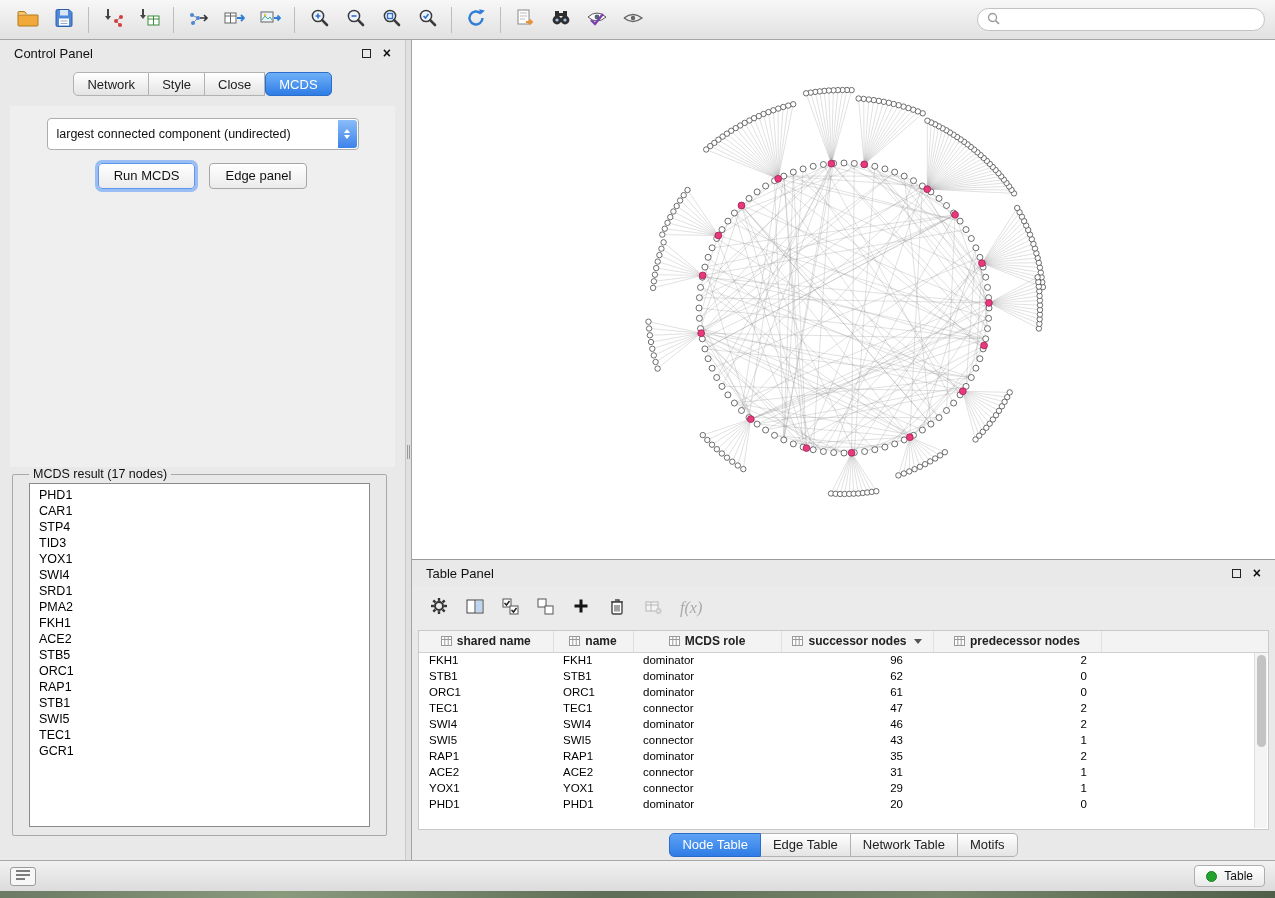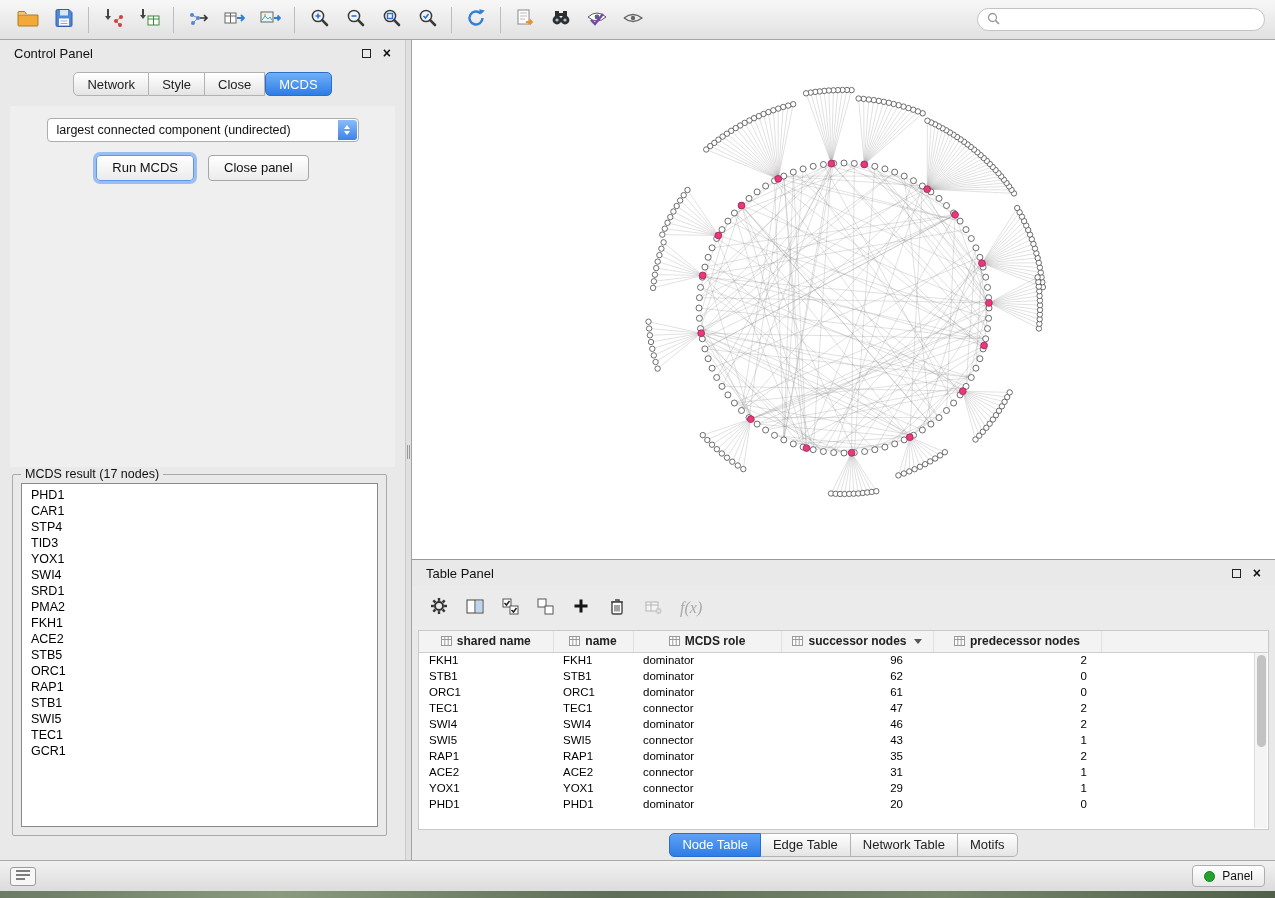--- a/index.html
+++ b/index.html
@@ -25,29 +25,29 @@
   .close-x { font-size:14px; font-weight:bold; color:#111; line-height:1; }
 
   .control-tabs { display:flex; justify-content:center; margin:6px 0 10px; height:24px; }
   .ctab { font-size:13px; padding:4px 13px; background:linear-gradient(#ffffff,#e4e4e4); border:1px solid #b2b2b2; border-left:none; color:#222; line-height:1.2; }
   .ctab:first-child { border-left:1px solid #b2b2b2; border-radius:5px 0 0 5px; }
   .ctab:last-child { border-radius:0 5px 5px 0; }
   .ctab.active { background:linear-gradient(#6fb0f8,#2e7ce5); color:#fff; border:1px solid #2a6dcb; border-radius:5px; }
 
   .mcds-content { height:361px; flex:0 0 361px; margin:0 10px; background:#efefef; }
   .opt-label { text-align:center; font-size:13px; color:#111; padding-top:24px; }
-  .criterion-select { width:312px; height:24px; margin:12px auto 0; border:1px solid #adadad; border-radius:4px; background:#fff; display:flex; align-items:center; font-size:12.5px; color:#111; padding-left:9px; position:relative; }
+  .criterion-select { width:312px; height:32px; margin:12px auto 0; border:1px solid #adadad; border-radius:4px; background:#fff; display:flex; align-items:center; font-size:12.5px; color:#111; padding-left:9px; position:relative; }
   .select-stepper { position:absolute; right:1px; top:1px; bottom:1px; width:19px; border-radius:0 3px 3px 0; background:linear-gradient(#8abdf9,#3c82ea); display:flex; flex-direction:column; align-items:center; justify-content:center; gap:2px; }
   .arr-up { width:0; height:0; border-left:3.5px solid transparent; border-right:3.5px solid transparent; border-bottom:4px solid #fff; }
   .arr-dn { width:0; height:0; border-left:3.5px solid transparent; border-right:3.5px solid transparent; border-top:4px solid #fff; }
   .mcds-buttons { display:flex; justify-content:center; gap:14px; margin-top:13px; }
   .btn { font-size:13px; padding:4px 15px; border:1px solid #a6a6a6; border-radius:4px; background:linear-gradient(#ffffff,#ebebeb); color:#111; line-height:1.2; }
   .btn.focus-ring { box-shadow:0 0 0 3px rgba(96,156,245,.6); border-color:#5b97ef; }
 
-  .mcds-fieldset { flex:1; min-height:0; margin:0 18px 24px 12px; border:1px solid #a9a9a9; border-radius:2px; padding:2px 8px 8px; display:flex; flex-direction:column; }
+  .mcds-fieldset { flex:1; min-height:0; margin:0 18px 24px 12px; border:1px solid #a9a9a9; border-radius:2px; padding:2px 16px 8px; display:flex; flex-direction:column; }
   .mcds-fieldset legend { font-size:12.5px; color:#111; padding:0 4px; }
   .result-box { flex:1; min-height:0; background:#fff; border:1px solid #8a8a8a; padding:3px 9px; overflow:hidden; }
   .result-item { font-size:12.5px; line-height:16px; color:#000; }
 
   
   .splitter { width:7px; flex:0 0 7px; background:#e0e0e0; border-left:1px solid #c9c9c9; border-right:1px solid #a3a3a3; position:relative; }
   .splitter .grip { position:absolute; top:405px; left:1px; width:3px; height:14px; border-left:1px solid #9a9a9a; border-right:1px solid #9a9a9a; }
 
   
   .right-area { flex:1; display:flex; flex-direction:column; min-width:0; }
@@ -249,21 +249,21 @@
       <div class="mcds-content">
         <div class="criterion-select">
           <span>largest connected component (undirected)</span>
           <span class="select-stepper">
               <span class="arr-up"></span>
               <span class="arr-dn"></span>
             </span>
         </div>
         <div class="mcds-buttons">
           <button class="btn focus-ring">Run MCDS</button>
-          <button class="btn">Close panel</button>
+          <button class="btn">Edge panel</button>
         </div>
       </div>
       <fieldset class="mcds-fieldset">
         <legend>MCDS result (17 nodes)</legend>
         <div class="result-box">
             <div class="result-item">PHD1</div>
             <div class="result-item">CAR1</div>
             <div class="result-item">STP4</div>
             <div class="result-item">TID3</div>
             <div class="result-item">YOX1</div>
@@ -1103,17 +1103,17 @@
   </div>
 
   <div class="statusbar">
     <span class="list-btn">
         <span><svg width="16" height="12" viewBox="0 0 16 12">
             <path d="M1 2 h14 M1 6 h14 M1 10 h9" stroke="#555" stroke-width="1.6"></path>
           </svg></span>
       </span>
     <span class="memory-btn">
       <span class="mem-dot"></span>
-      <span>Panel</span>
+      <span>Table</span>
     </span>
   </div>
   <div class="desktop-strip"></div>
 </div>
 
 </body></html>

